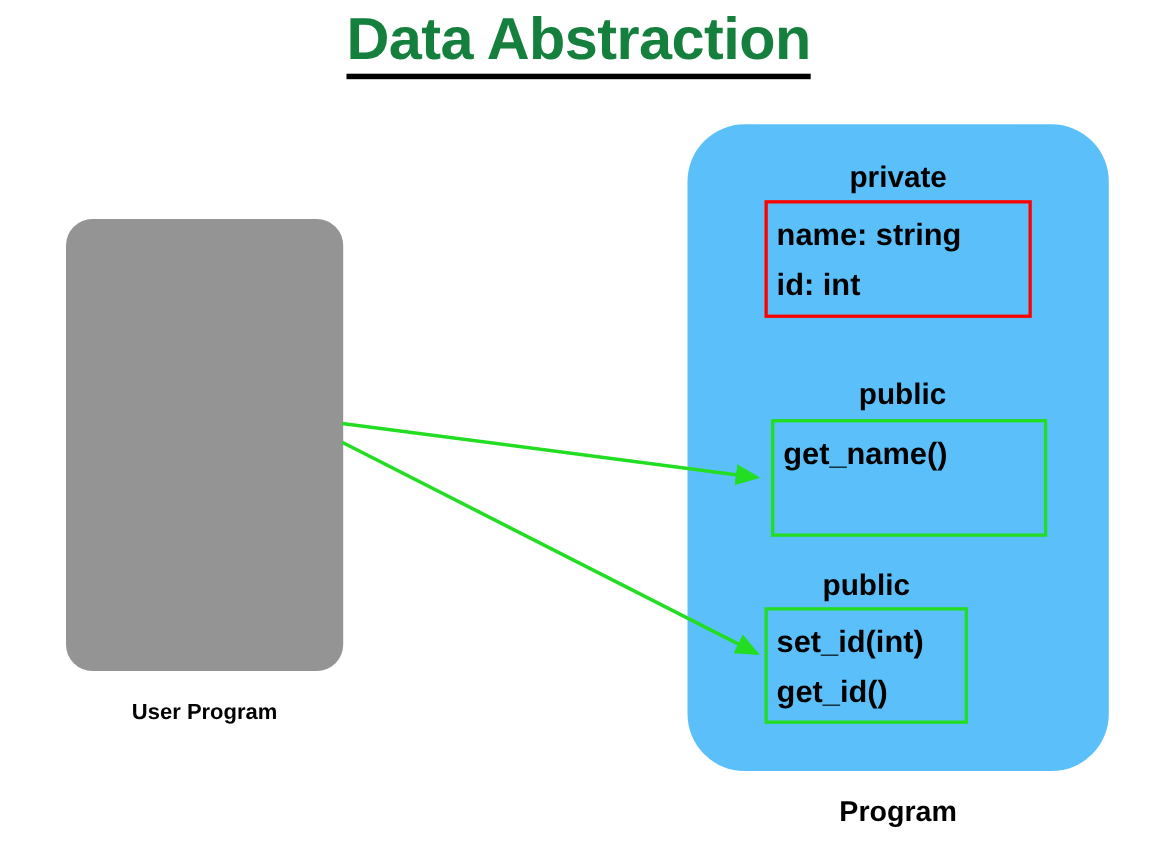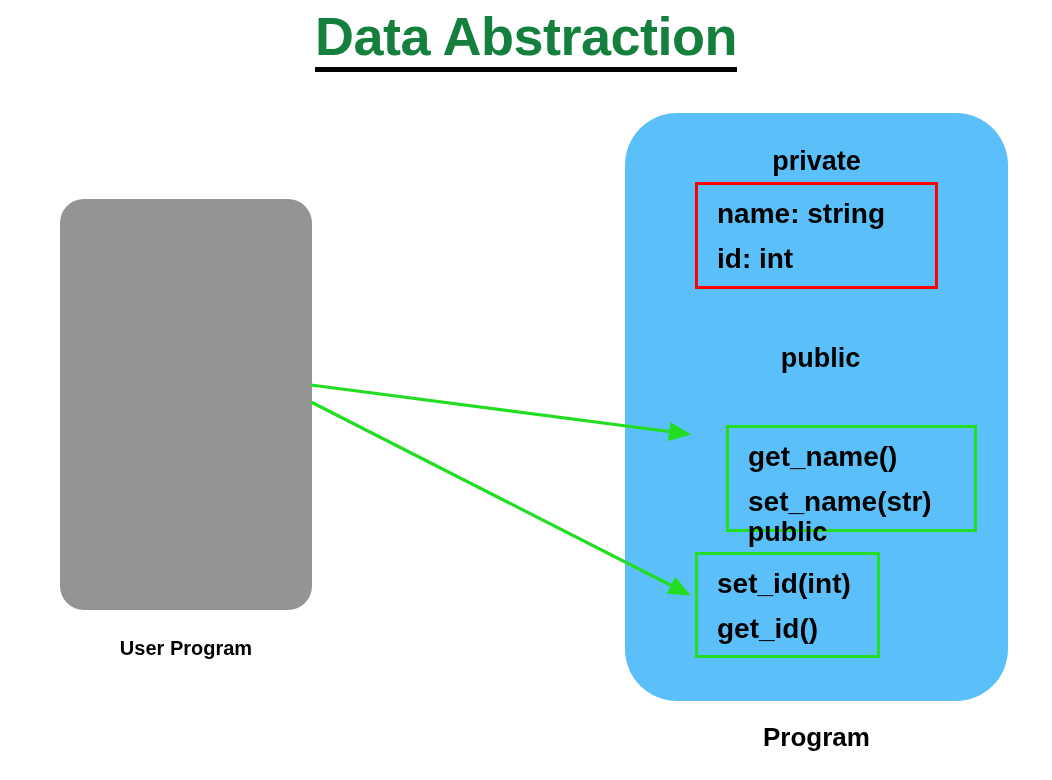--- a/index.html
+++ b/index.html
@@ -89,36 +89,35 @@
   }
   .heading-private { left: 695px; top: 146px; width: 243px; }
   .heading-public-1 { left: 695px; top: 343px; width: 251px; }
   .heading-public-2 { left: 695px; top: 517px; width: 185px; }
 
   
   .member-box {
     position: absolute;
     box-sizing: border-box;
     background: transparent;
-    padding: 6px 0 0 19px;
+    padding: 6px 0 0 8px;
   }
   .member-box.private-box {
     left: 695px;
     top: 182px;
     width: 243px;
     height: 107px;
     border: 3px solid #ff0000;
   }
   .member-box.public-box-1 {
-    left: 726px;
+    left: 701px;
     top: 381px;
     width: 251px;
     height: 107px;
     border: 3px solid #22dd22;
-    margin-top: 44px;
   }
   .member-box.public-box-2 {
     left: 695px;
     top: 552px;
     width: 185px;
     height: 106px;
     border: 3px solid #22dd22;
   }
   .member-line {
     font-size: 28px;
@@ -154,21 +153,20 @@
 
   <div class="section-heading heading-private">private</div>
   <div class="member-box private-box">
     <div class="member-line">name: string</div>
     <div class="member-line">id: int</div>
   </div>
 
   <div class="section-heading heading-public-1">public</div>
   <div class="member-box public-box-1">
     <div class="member-line">get_name()</div>
-    <div class="member-line">set_name(str)</div>
   </div>
 
   <div class="section-heading heading-public-2">public</div>
   <div class="member-box public-box-2">
     <div class="member-line">set_id(int)</div>
     <div class="member-line">get_id()</div>
   </div>
 
   <svg class="arrows" viewBox="0 0 1052 780" xmlns="http://www.w3.org/2000/svg">
     <defs>

